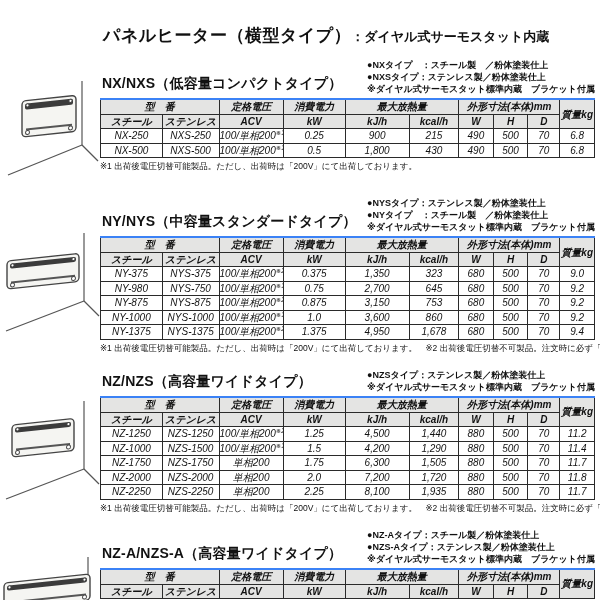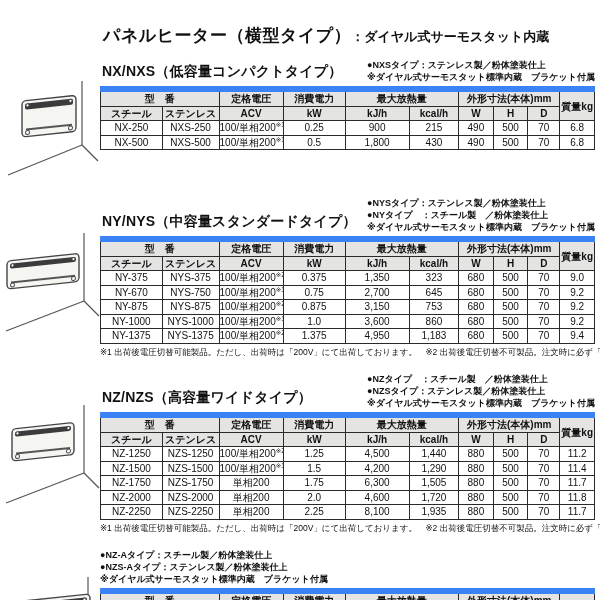--- a/index.html
+++ b/index.html
@@ -14,21 +14,21 @@
   .main-title .t-sub  { font-size:13px; font-weight:bold; }
 
   .section { display:flex; margin-bottom:14px; }
   .illus { width:100px; flex:none; display:flex; justify-content:center; align-items:flex-start; }
   .content { flex:1; min-width:0; padding-right:1px; }
 
   .sec-head { display:flex; justify-content:space-between; align-items:flex-end; margin-bottom:3px; }
   .sec-title { font-size:14px; font-weight:bold; margin:2px; white-space:nowrap; letter-spacing:0.2px; }
   .notes { font-size:9px; font-weight:bold; line-height:1.35; white-space:nowrap; }
 
-  table.spec { width:100%; border-collapse:collapse; table-layout:fixed; border-top:6px solid #3b82f6; border-bottom:1.5px solid #111; }
+  table.spec { width:100%; border-collapse:collapse; table-layout:fixed; border-top:2px solid #3b82f6; border-bottom:1.5px solid #111;font-style:italic; }
   table.spec th, table.spec td {
     border:1px solid #2a2a2a; text-align:center; vertical-align:middle;
     padding:1px 0; font-size:10px; line-height:1.15; overflow:hidden; white-space:nowrap;
   }
   table.spec th { background:#e4e4e3; font-weight:bold; }
   table.spec td { background:#fff; font-weight:normal; }
   sup.fn { font-size:6.5px; vertical-align:super; line-height:0; }
 
   .footnote { font-size:8.5px; margin:3px 0 0 0; white-space:nowrap; }
 
@@ -57,20 +57,21 @@
           <circle cx="48.5" cy="32" r="2" fill="#fff" stroke="#444"></circle>
           <circle cx="5.5" cy="5" r="1.6" fill="#fff" stroke="#444"></circle>
           <circle cx="48.5" cy="5" r="1.6" fill="#fff" stroke="#444"></circle>
         </g>
       </svg>
     </div>
     <div class="content">
       <div class="sec-head">
         <h2 class="sec-title">NX/NXS（低容量コンパクトタイプ）</h2>
         <div class="notes">
+          <div>●NXタイプ　：スチール製　／粉体塗装仕上</div>
           <div>●NXSタイプ：ステンレス製／粉体塗装仕上</div>
           <div>※ダイヤル式サーモスタット標準内蔵　ブラケット付属</div>
         </div>
       </div>
       <table class="spec">
         <colgroup>
             <col style="width:12.5%">
             <col style="width:11.5%">
             <col style="width:13%">
             <col style="width:12.5%">
@@ -122,20 +123,21 @@
               <td>0.5</td>
               <td>1,800</td>
               <td>430</td>
               <td>490</td>
               <td>500</td>
               <td>70</td>
               <td>6.8</td>
             </tr>
           </tbody>
       </table>
+      <p class="footnote">※1 出荷後電圧切替可能製品。ただし、出荷時は「200V」にて出荷しております。</p>
     </div>
   </div>
 
   <div class="section">
     <div class="illus" style="padding-top:34px">
       <svg width="100" height="110" viewBox="0 0 100 110">
         <g class="wall">
           <path d="M84 2 V70"></path>
             <path d="M84 70 L6 100"></path>
             <path d="M84 70 L99 85"></path>
@@ -201,21 +203,21 @@
               <td>100/単相200<sup class="fn">※2</sup></td>
               <td>0.375</td>
               <td>1,350</td>
               <td>323</td>
               <td>680</td>
               <td>500</td>
               <td>70</td>
               <td>9.0</td>
             </tr>
             <tr>
-              <td>NY-670</td>
+              <td>NY-980</td>
               <td>NYS-750</td>
               <td>100/単相200<sup class="fn">※1</sup></td>
               <td>0.75</td>
               <td>2,700</td>
               <td>645</td>
               <td>680</td>
               <td>500</td>
               <td>70</td>
               <td>9.2</td>
             </tr>
@@ -242,21 +244,21 @@
               <td>500</td>
               <td>70</td>
               <td>9.2</td>
             </tr>
             <tr>
               <td>NY-1375</td>
               <td>NYS-1375</td>
               <td>100/単相200<sup class="fn">※2</sup></td>
               <td>1.375</td>
               <td>4,950</td>
-              <td>1,183</td>
+              <td>1,678</td>
               <td>680</td>
               <td>500</td>
               <td>70</td>
               <td>9.4</td>
             </tr>
           </tbody>
       </table>
       <p class="footnote">※1 出荷後電圧切替可能製品。ただし、出荷時は「200V」にて出荷しております。　※2 出荷後電圧切替不可製品。注文時に必ず「100V」「200V」をご指定ください。</p>
     </div>
   </div>
@@ -277,21 +279,20 @@
           <circle cx="56.5" cy="28" r="2" fill="#fff" stroke="#444"></circle>
           <circle cx="5.5" cy="5" r="1.6" fill="#fff" stroke="#444"></circle>
           <circle cx="56.5" cy="5" r="1.6" fill="#fff" stroke="#444"></circle>
         </g>
       </svg>
     </div>
     <div class="content">
       <div class="sec-head">
         <h2 class="sec-title">NZ/NZS（高容量ワイドタイプ）</h2>
         <div class="notes">
-          <div>●NZタイプ　：スチール製　／粉体塗装仕上</div>
           <div>●NZSタイプ：ステンレス製／粉体塗装仕上</div>
           <div>※ダイヤル式サーモスタット標準内蔵　ブラケット付属</div>
         </div>
       </div>
       <table class="spec">
         <colgroup>
             <col style="width:12.5%">
             <col style="width:11.5%">
             <col style="width:13%">
             <col style="width:12.5%">
@@ -330,21 +331,21 @@
               <td>100/単相200<sup class="fn">※2</sup></td>
               <td>1.25</td>
               <td>4,500</td>
               <td>1,440</td>
               <td>880</td>
               <td>500</td>
               <td>70</td>
               <td>11.2</td>
             </tr>
             <tr>
-              <td>NZ-1500</td>
+              <td>NZ-1000</td>
               <td>NZS-1500</td>
               <td>100/単相200<sup class="fn">※1</sup></td>
               <td>1.5</td>
               <td>4,200</td>
               <td>1,290</td>
               <td>880</td>
               <td>500</td>
               <td>70</td>
               <td>11.4</td>
             </tr>
@@ -358,21 +359,21 @@
               <td>880</td>
               <td>500</td>
               <td>70</td>
               <td>11.7</td>
             </tr>
             <tr>
               <td>NZ-2000</td>
               <td>NZS-2000</td>
               <td>単相200</td>
               <td>2.0</td>
-              <td>4,600</td>
+              <td>7,200</td>
               <td>1,720</td>
               <td>880</td>
               <td>500</td>
               <td>70</td>
               <td>11.8</td>
             </tr>
             <tr>
               <td>NZ-2250</td>
               <td>NZS-2250</td>
               <td>単相200</td>
@@ -404,20 +405,21 @@
           <line x1="4" y1="20" x2="82" y2="20" stroke="#555" stroke-width="2"></line>
           <circle cx="5.5" cy="22.5" r="2" fill="#fff" stroke="#444"></circle>
           <circle cx="80.5" cy="22.5" r="2" fill="#fff" stroke="#444"></circle>
           <circle cx="5.5" cy="5" r="1.6" fill="#fff" stroke="#444"></circle>
           <circle cx="80.5" cy="5" r="1.6" fill="#fff" stroke="#444"></circle>
         </g>
       </svg>
     </div>
     <div class="content">
       <div class="sec-head">
+        <h2 class="sec-title">NZ-A/NZS-A（高容量ワイドタイプ）</h2>
         <div class="notes">
           <div>●NZ-Aタイプ：スチール製／粉体塗装仕上</div>
           <div>●NZS-Aタイプ：ステンレス製／粉体塗装仕上</div>
           <div>※ダイヤル式サーモスタット標準内蔵　ブラケット付属</div>
         </div>
       </div>
       <table class="spec">
         <colgroup>
             <col style="width:12.5%">
             <col style="width:11.5%">

